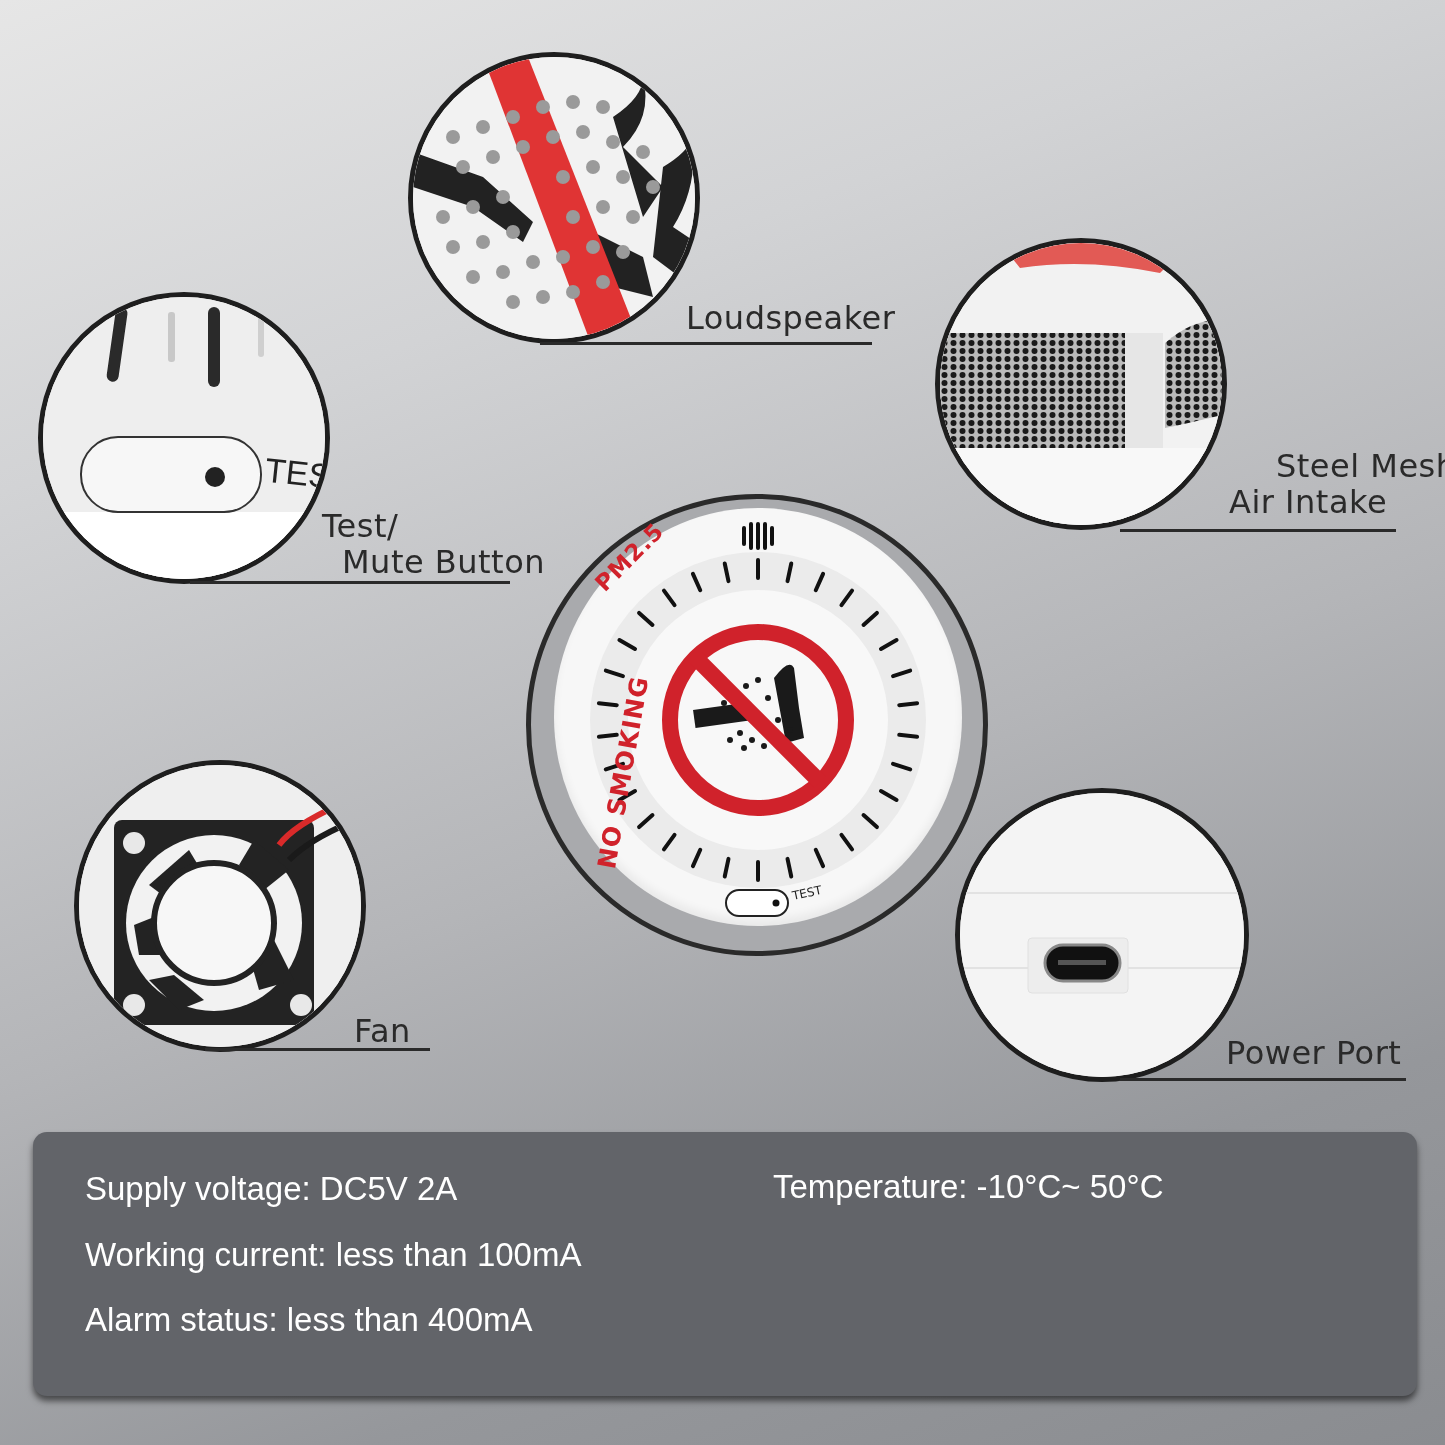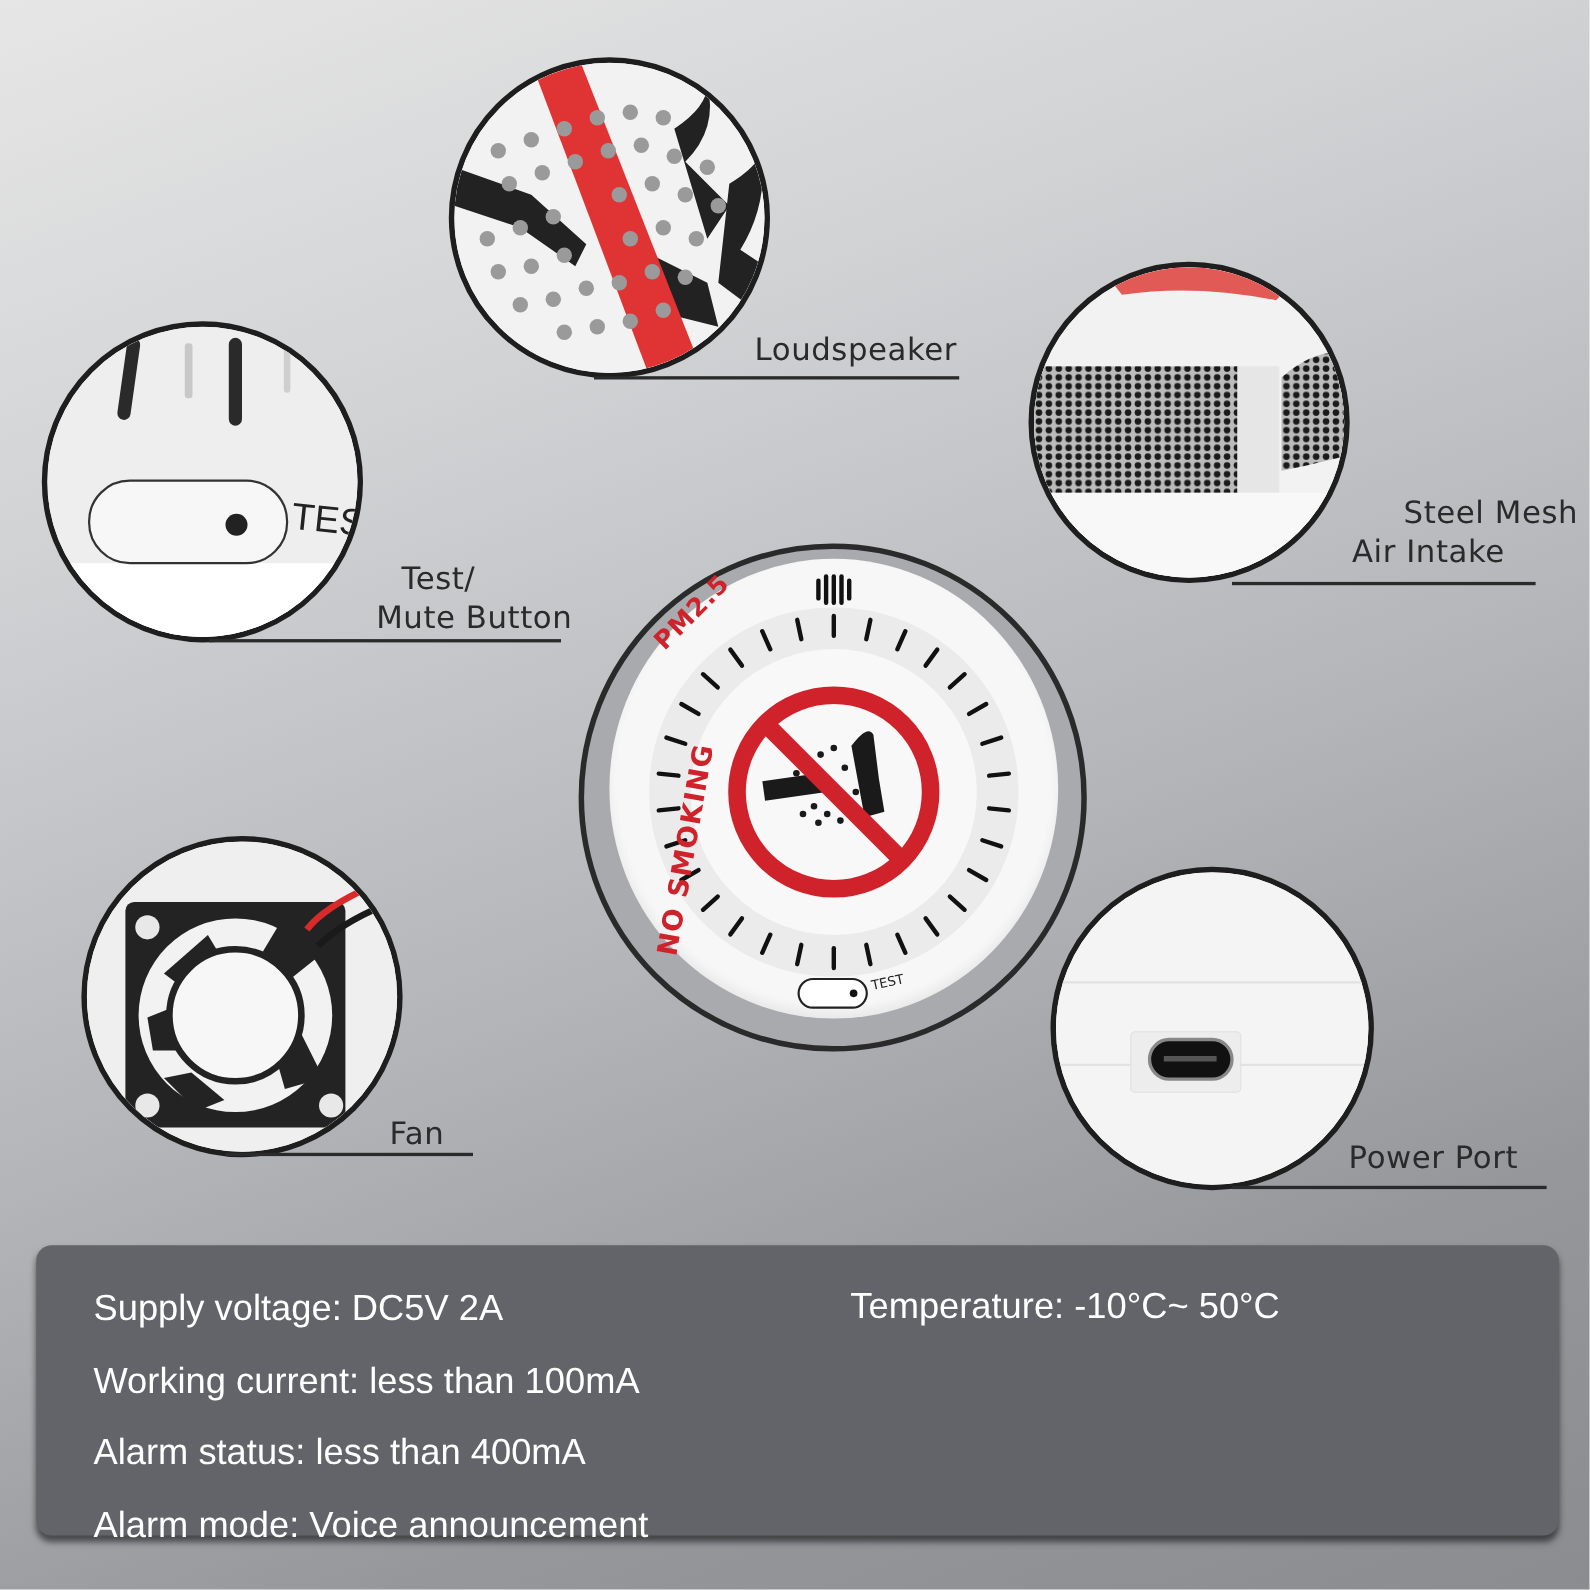--- a/index.html
+++ b/index.html
@@ -13,21 +13,21 @@
   .lens {
     position: absolute;
     border-radius: 50%;
     border: 5px solid #1e1e1e;
     overflow: hidden;
     background: #f3f3f3;
   }
   .label {
     position: absolute;
     color: #2a2a2a;
-    font-size: 28px;
+    font-size: 32px;
     line-height: 36px;
     letter-spacing: 0.5px;
     white-space: nowrap;
   }
   .rule {
     position: absolute;
     height: 3px;
     background: #2a2a2a;
   }
   
@@ -120,21 +120,21 @@
       <rect x="0" y="215" width="292" height="77" fill="#ffffff"></rect>
       <rect x="68" y="10" width="12" height="75" rx="6" fill="#2a2a2a" transform="rotate(8 74 48)"></rect>
       <rect x="125" y="15" width="7" height="50" rx="3" fill="#c8c8c8"></rect>
       <rect x="165" y="10" width="12" height="80" rx="6" fill="#2a2a2a"></rect>
       <rect x="215" y="15" width="6" height="45" rx="3" fill="#cfcfcf"></rect>
       <rect x="38" y="140" width="180" height="75" rx="37" fill="#f7f7f7" stroke="#333" stroke-width="2"></rect>
       <circle cx="172" cy="180" r="10" fill="#222"></circle>
     </svg>
     <div style="position:absolute;left:222px;top:158px;font-size:34px;color:#222;transform:rotate(6deg);font-family:'Liberation Sans',sans-serif;">TEST</div>
   </div>
-  <div class="label" style="left:322px;top:508px;margin-left:43px;">Test/</div>
+  <div class="label" style="left:322px;top:508px;">Test/</div>
   <div class="label" style="left:322px;top:544px;margin-left:20px;">Mute Button</div>
   <div class="rule" style="left:190px;top:581px;width:320px;"></div>
 </div>
 
 <div class="callout">
   <div class="lens" style="left:935px;top:238px;width:292px;height:292px;">
     <svg width="292" height="292" viewBox="0 0 292 292">
       <defs>
         <pattern id="hex" width="9" height="8" patternUnits="userSpaceOnUse">
           <rect width="9" height="8" fill="#bbbbbb"></rect>
@@ -265,15 +265,14 @@
   </svg>
   <div class="ring-text" style="left:590px;top:578px;transform:rotate(-45deg);transform-origin:left top;">PM2.5</div>
   <div class="ring-text" style="left:592px;top:866px;transform:rotate(-80deg);transform-origin:left top;font-size:25px;">NO SMOKING</div>
   <div style="position:absolute;left:792px;top:886px;font-size:12px;color:#222;transform:rotate(-12deg);">TEST</div>
 </div>
 
 <div class="spec-panel">
   <div class="spec" style="left:52px;top:37px;">Supply voltage: DC5V 2A</div>
   <div class="spec" style="left:52px;top:103px;">Working current: less than 100mA</div>
   <div class="spec" style="left:52px;top:168px;">Alarm status: less than 400mA</div>
-  <div class="spec" style="left:52px;top:234px;">Alarm mode: Voice announcement</div>
   <div class="spec" style="left:740px;top:35px;">Temperature: -10°C~ 50°C</div>
 </div>
 
 </body></html>

